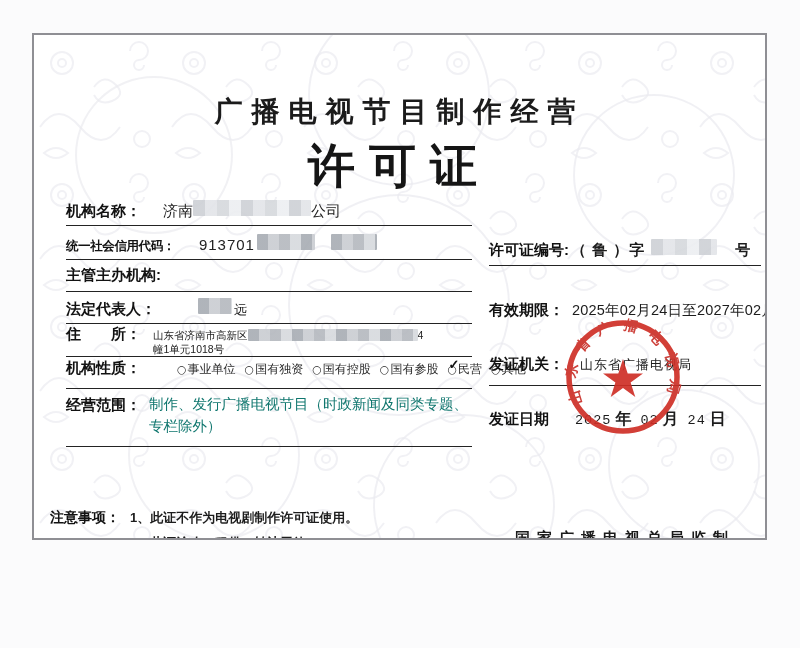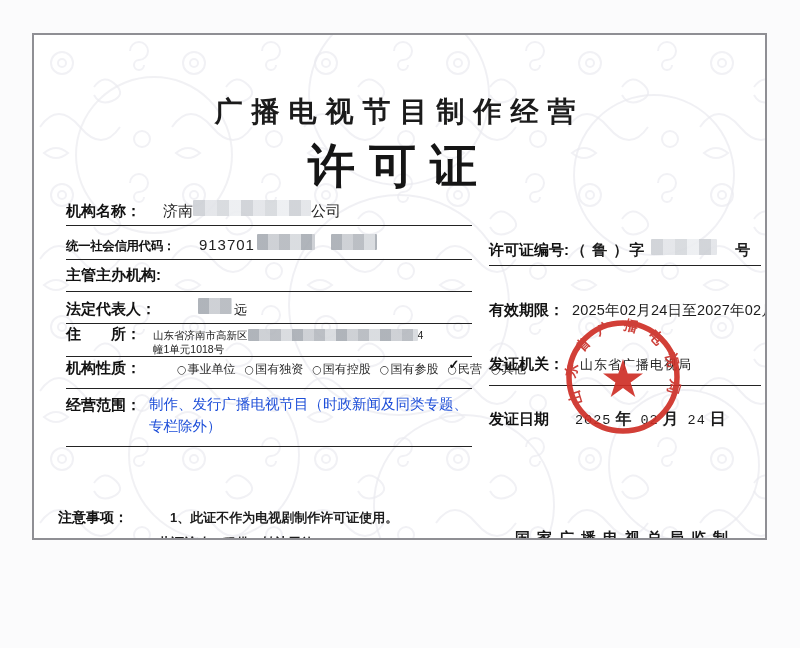--- a/index.html
+++ b/index.html
@@ -40,22 +40,22 @@
   }
   .mosaic.light{
     background:repeating-linear-gradient(90deg,#cdd0d5 0 12px,#e2e4e8 12px 24px,#d5d8dc 24px 36px,#eceef1 36px 48px);
   }
   .mosaic.thin{height:12px;vertical-align:-2px;}
   .addr-val{font-size:10.5px;line-height:1.35;color:#222;margin-left:12px;white-space:nowrap;}
   .opts{display:flex;gap:9px;margin-left:8px;font-family:"DejaVu Serif", serif;font-size:12px;color:#2a2a2a;}
   .opt{display:flex;align-items:baseline;gap:1px;}
   .radio-wrap{position:relative;font-size:11px;}
   .check-glyph{position:absolute;left:1px;top:-6px;font-weight:bold;font-size:13px;color:#111;font-style:normal;}
-  .scope-val{font-family:"DejaVu Serif", serif;font-size:14.5px;line-height:1.55;color:#1d4ed8;margin-left:8px;white-space:normal;}
-  .notes{position:absolute;left:24px;top:470px;width:420px;display:flex;align-items:flex-start;}
+  .scope-val{font-family:"DejaVu Serif", serif;font-size:14.5px;line-height:1.55;color:#0f766e;margin-left:8px;white-space:normal;}
+  .notes{position:absolute;left:16px;top:470px;width:420px;display:flex;align-items:flex-start;}
   .notes-list{margin-left:10px;font-size:13px;font-weight:bold;line-height:1.95;color:#1d1d1d;}
   .notes .lbl{font-size:14px;line-height:1.8;}
   .validity-val{font-size:14.5px;margin-left:8px;letter-spacing:0.2px;}
   .issuer-val{font-size:13px;margin-left:16px;letter-spacing:1px;}
   .date-group{display:flex;align-items:baseline;margin-left:26px;}
   .date-num{font-size:13.5px;letter-spacing:1px;}
   .date-unit{font-size:16px;font-weight:bold;margin:0 9px 0 4px;}
   .footer-line{
     position:absolute;left:455px;top:494px;width:272px;text-align:center;
     font-size:15px;font-weight:bold;letter-spacing:7px;color:#1b1b1b;white-space:nowrap;
@@ -170,21 +170,21 @@
     <span class="lbl" style="line-height:1.55;">经营范围：</span>
     <span class="scope-val">
       <span style="display:block;">制作、发行广播电视节目（时政新闻及同类专题、</span>
       <span style="display:block;">专栏除外）</span>
     </span>
   </div>
 
   <div class="notes">
     <span class="lbl">注意事项：</span>
     <span class="notes-list">
-      <span style="display:block;margin-left:32px;">1、此证不作为电视剧制作许可证使用。</span>
+      <span style="display:block;">1、此证不作为电视剧制作许可证使用。</span>
       <span style="display:block;">2、此证涂改、租借、转让无效。</span>
     </span>
   </div>
 
   <div class="rrow lined" style="top:204px;height:26px;">
     <span class="lbl" style="font-size:15px;">许可证编号:</span>
     <span class="license-val" style="margin-left:2px;">（ 鲁 ）字</span>
     <span class="mosaic light" style="width:66px;margin-left:6px;"></span>
     <span class="license-val" style="margin-left:18px;">号</span>
   </div>

